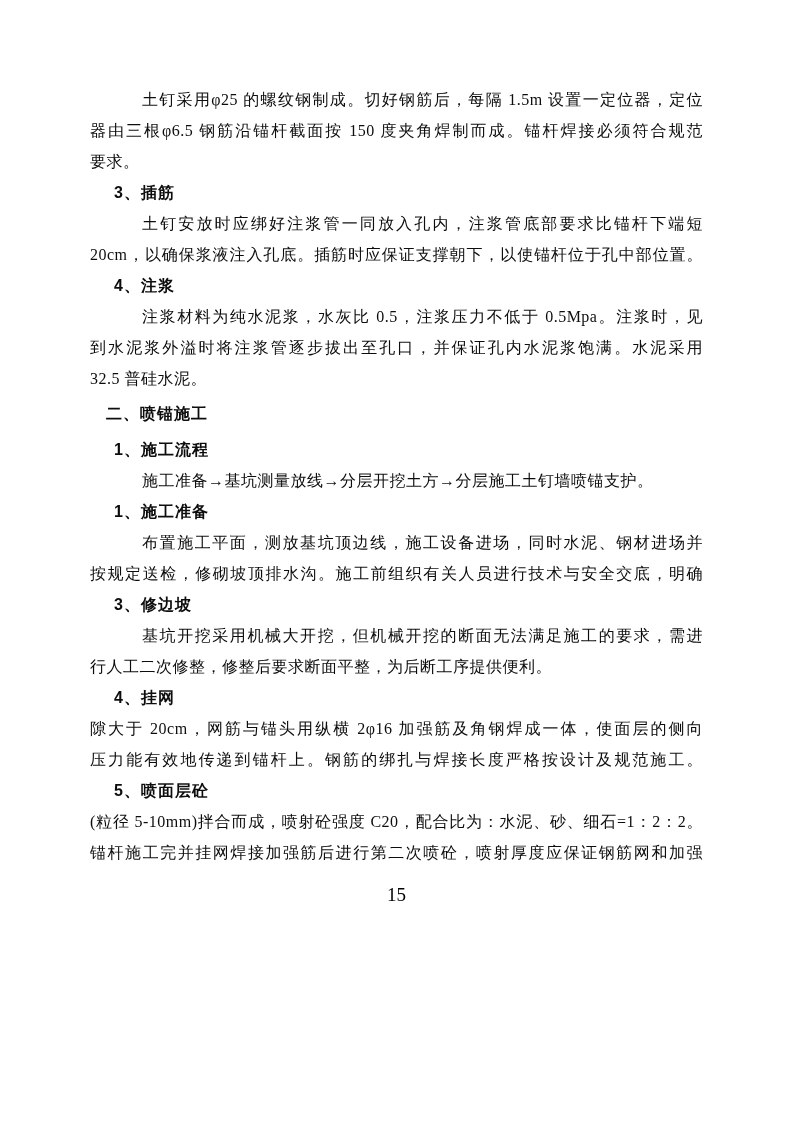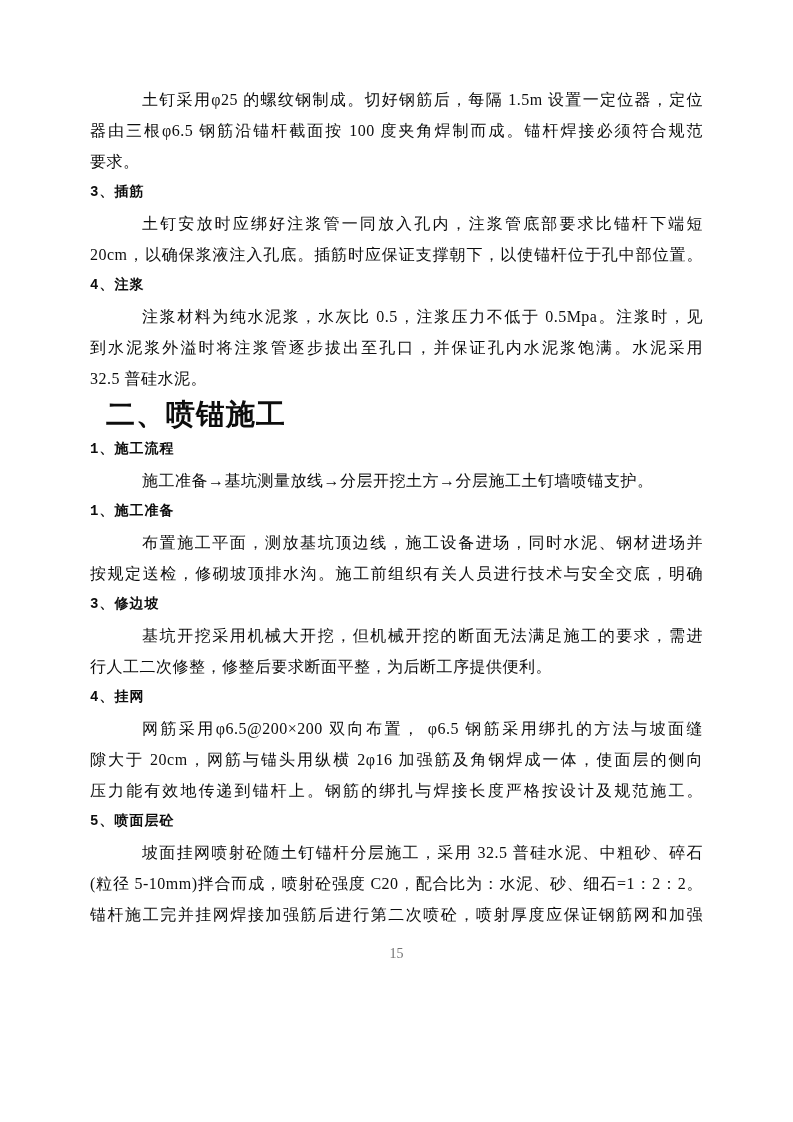--- a/index.html
+++ b/index.html
@@ -21,50 +21,51 @@
   .ln {
     line-height: 31px;
     letter-spacing: 0.5px;
   }
   .first { text-indent: 52px; }
   .fill {
     text-align: justify;
     text-align-last: justify;
   }
   .h2 {
-    font-family: Liberation Mono, monospace;
+    font-family: Liberation Sans, sans-serif;
     font-weight: 700;
-    font-size: 14px;
+    font-size: 16px;
     line-height: 31px;
+    margin-left: 24px;
     letter-spacing: 1px;
   }
   .h1 {
     font-family: "Liberation Sans", "DejaVu Sans", sans-serif;
     font-weight: 700;
-    font-size: 29px;
+    font-size: 16px;
     line-height: 40px;
     margin-left: 16px;
     letter-spacing: 1px;
   }
   .footer {
     margin-top: 16px;
     text-align: center;
-    font-size: 14px;
+    font-size: 19px;
     font-family: "Liberation Serif", "DejaVu Serif", serif;
-    color: #737373;
+    color: #000000;
   }
 </style>
 </head>
 <body>
 
 <div class="page">
 
   <div class="para">
     <div class="ln first fill">土钉采用φ25 的螺纹钢制成。切好钢筋后，每隔 1.5m 设置一定位器，定位</div>
-    <div class="ln fill">器由三根φ6.5 钢筋沿锚杆截面按 100 度夹角焊制而成。锚杆焊接必须符合规范</div>
+    <div class="ln fill">器由三根φ6.5 钢筋沿锚杆截面按 150 度夹角焊制而成。锚杆焊接必须符合规范</div>
     <div class="ln">要求。</div>
   </div>
 
   <div class="h2">3、插筋</div>
 
   <div class="para">
     <div class="ln first fill">土钉安放时应绑好注浆管一同放入孔内，注浆管底部要求比锚杆下端短</div>
     <div class="ln fill">20cm，以确保浆液注入孔底。插筋时应保证支撑朝下，以使锚杆位于孔中部位置。</div>
   </div>
 
@@ -94,28 +95,26 @@
   <div class="h2">3、修边坡</div>
 
   <div class="para">
     <div class="ln first fill">基坑开挖采用机械大开挖，但机械开挖的断面无法满足施工的要求，需进</div>
     <div class="ln">行人工二次修整，修整后要求断面平整，为后断工序提供便利。</div>
   </div>
 
   <div class="h2">4、挂网</div>
 
   <div class="para">
-    <div class="ln first fill">网筋采用φ6.5@200×200 双向布置， φ6.5 钢筋采用绑扎的方法与坡面缝</div>
     <div class="ln fill">隙大于 20cm，网筋与锚头用纵横 2φ16 加强筋及角钢焊成一体，使面层的侧向</div>
     <div class="ln fill">压力能有效地传递到锚杆上。钢筋的绑扎与焊接长度严格按设计及规范施工。</div>
   </div>
 
   <div class="h2">5、喷面层砼</div>
 
   <div class="para">
-    <div class="ln first fill">坡面挂网喷射砼随土钉锚杆分层施工，采用 32.5 普硅水泥、中粗砂、碎石</div>
     <div class="ln fill">(粒径 5-10mm)拌合而成，喷射砼强度 C20，配合比为：水泥、砂、细石=1：2：2。</div>
     <div class="ln fill">锚杆施工完并挂网焊接加强筋后进行第二次喷砼，喷射厚度应保证钢筋网和加强</div>
   </div>
 
   <div class="footer">15</div>
 
 </div>
 
 </body></html>

